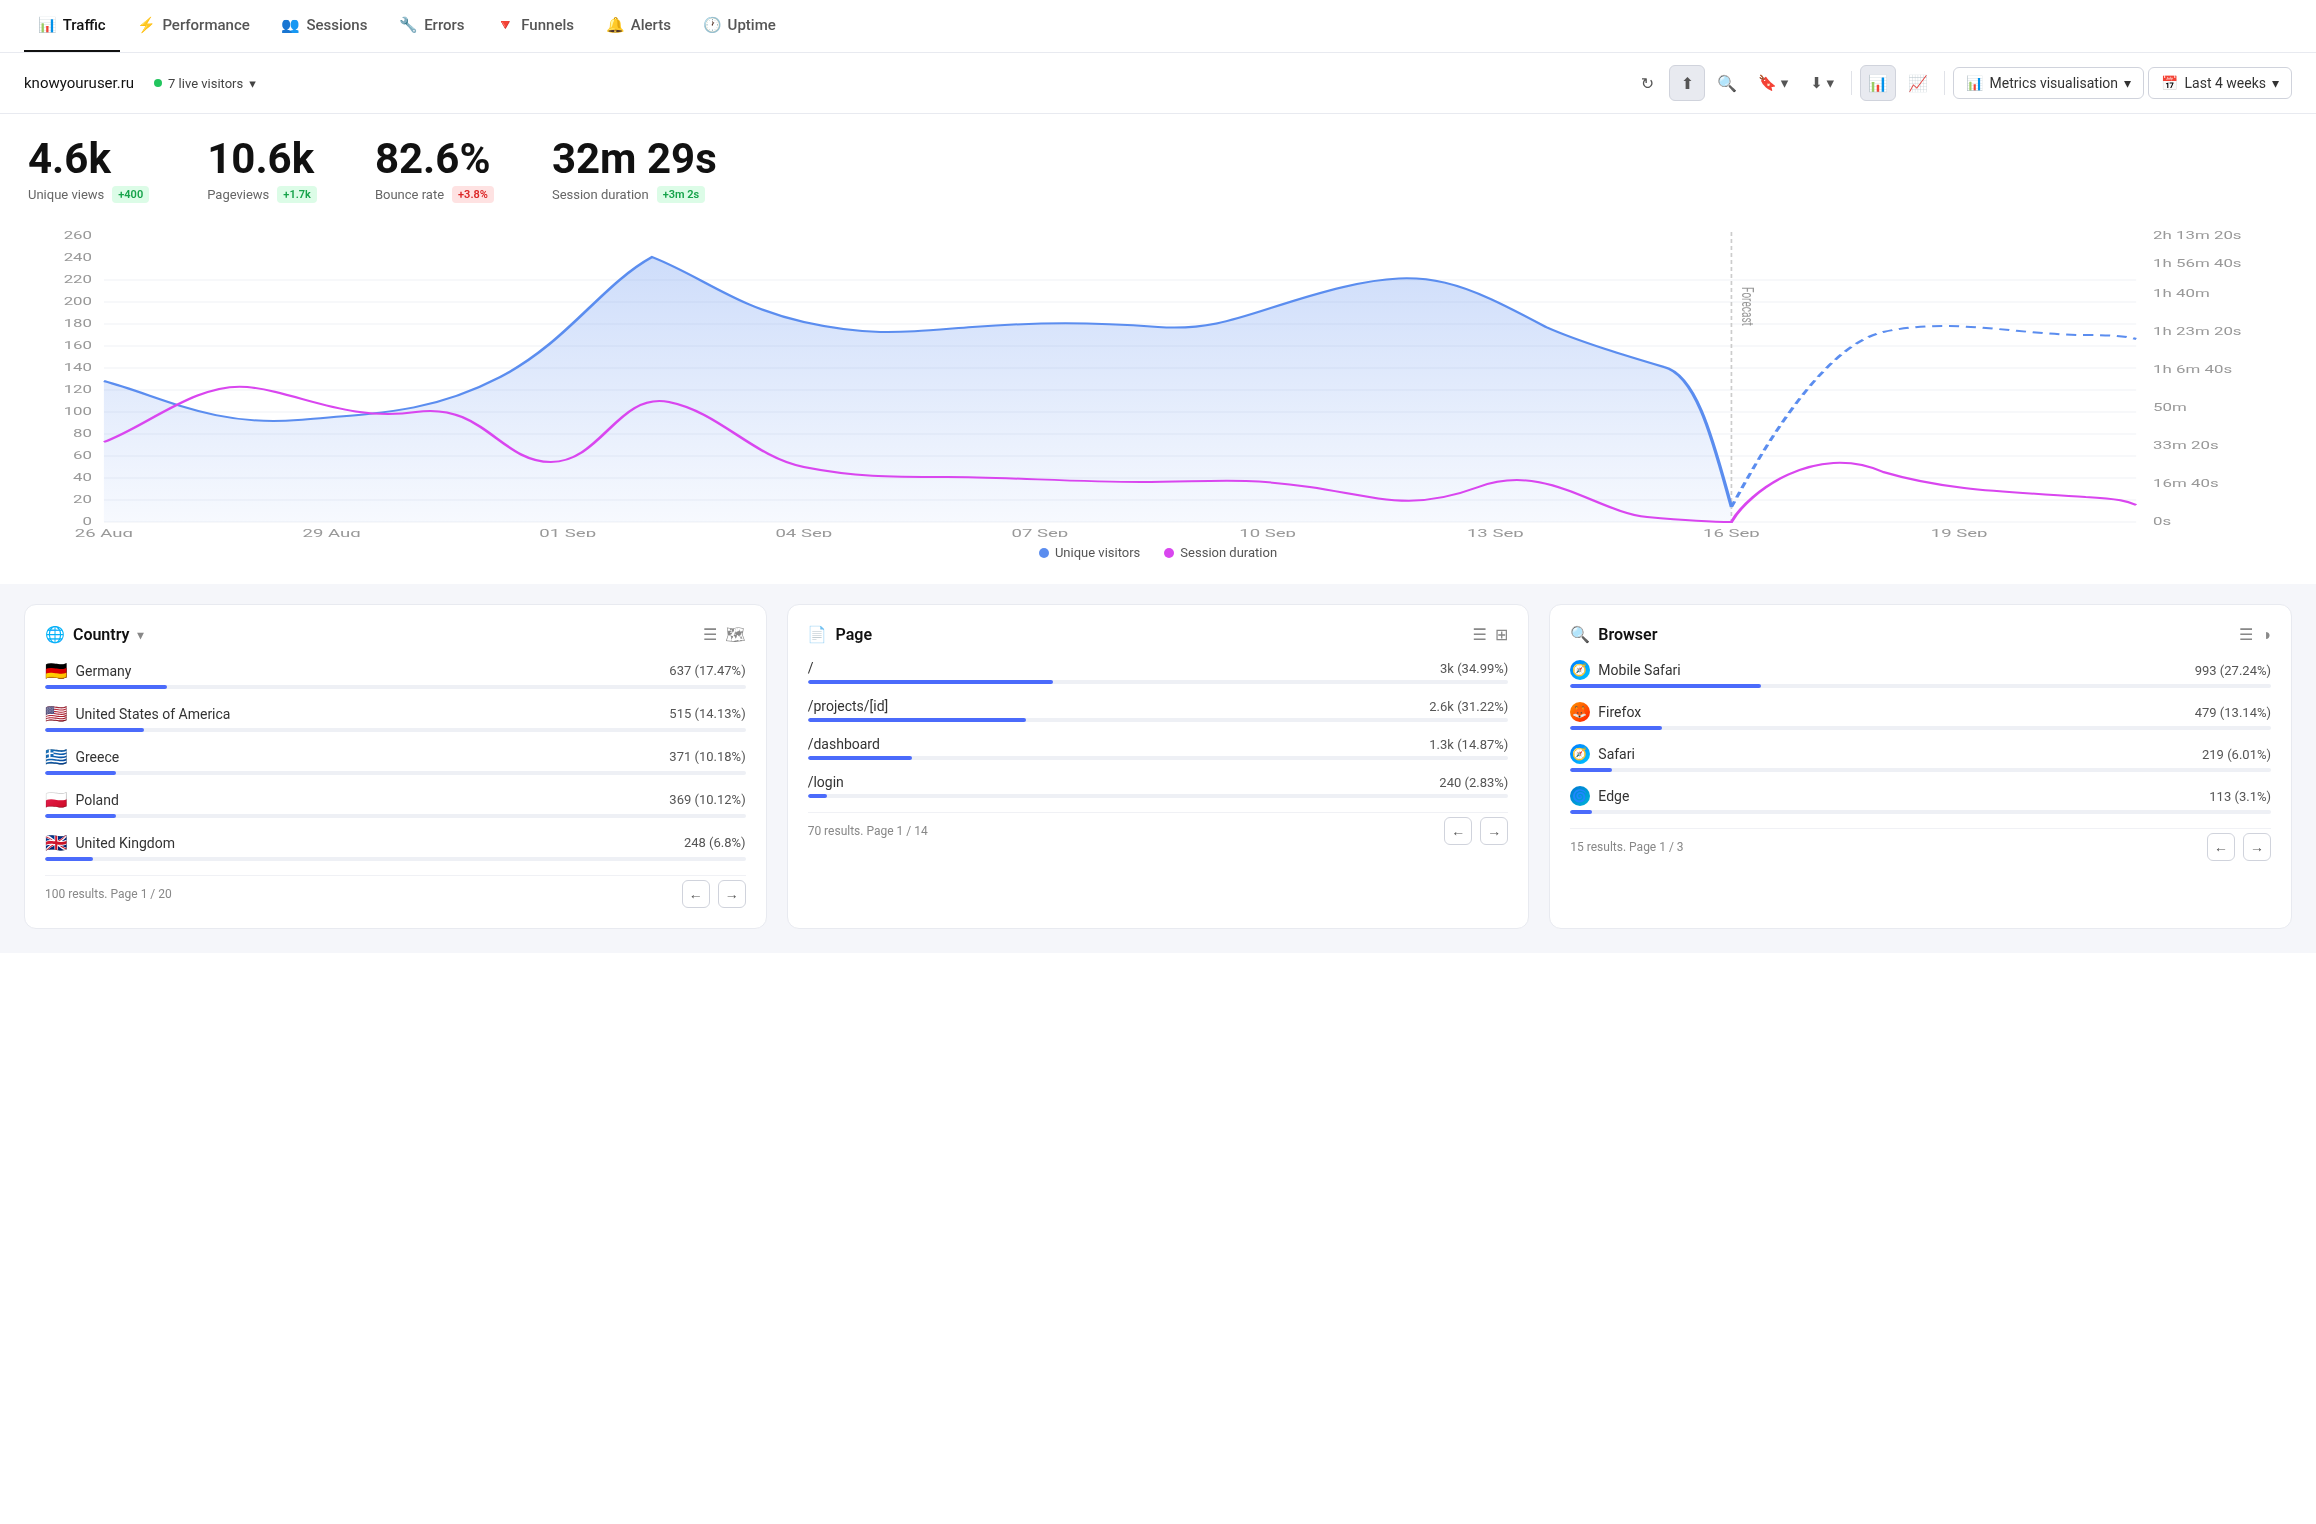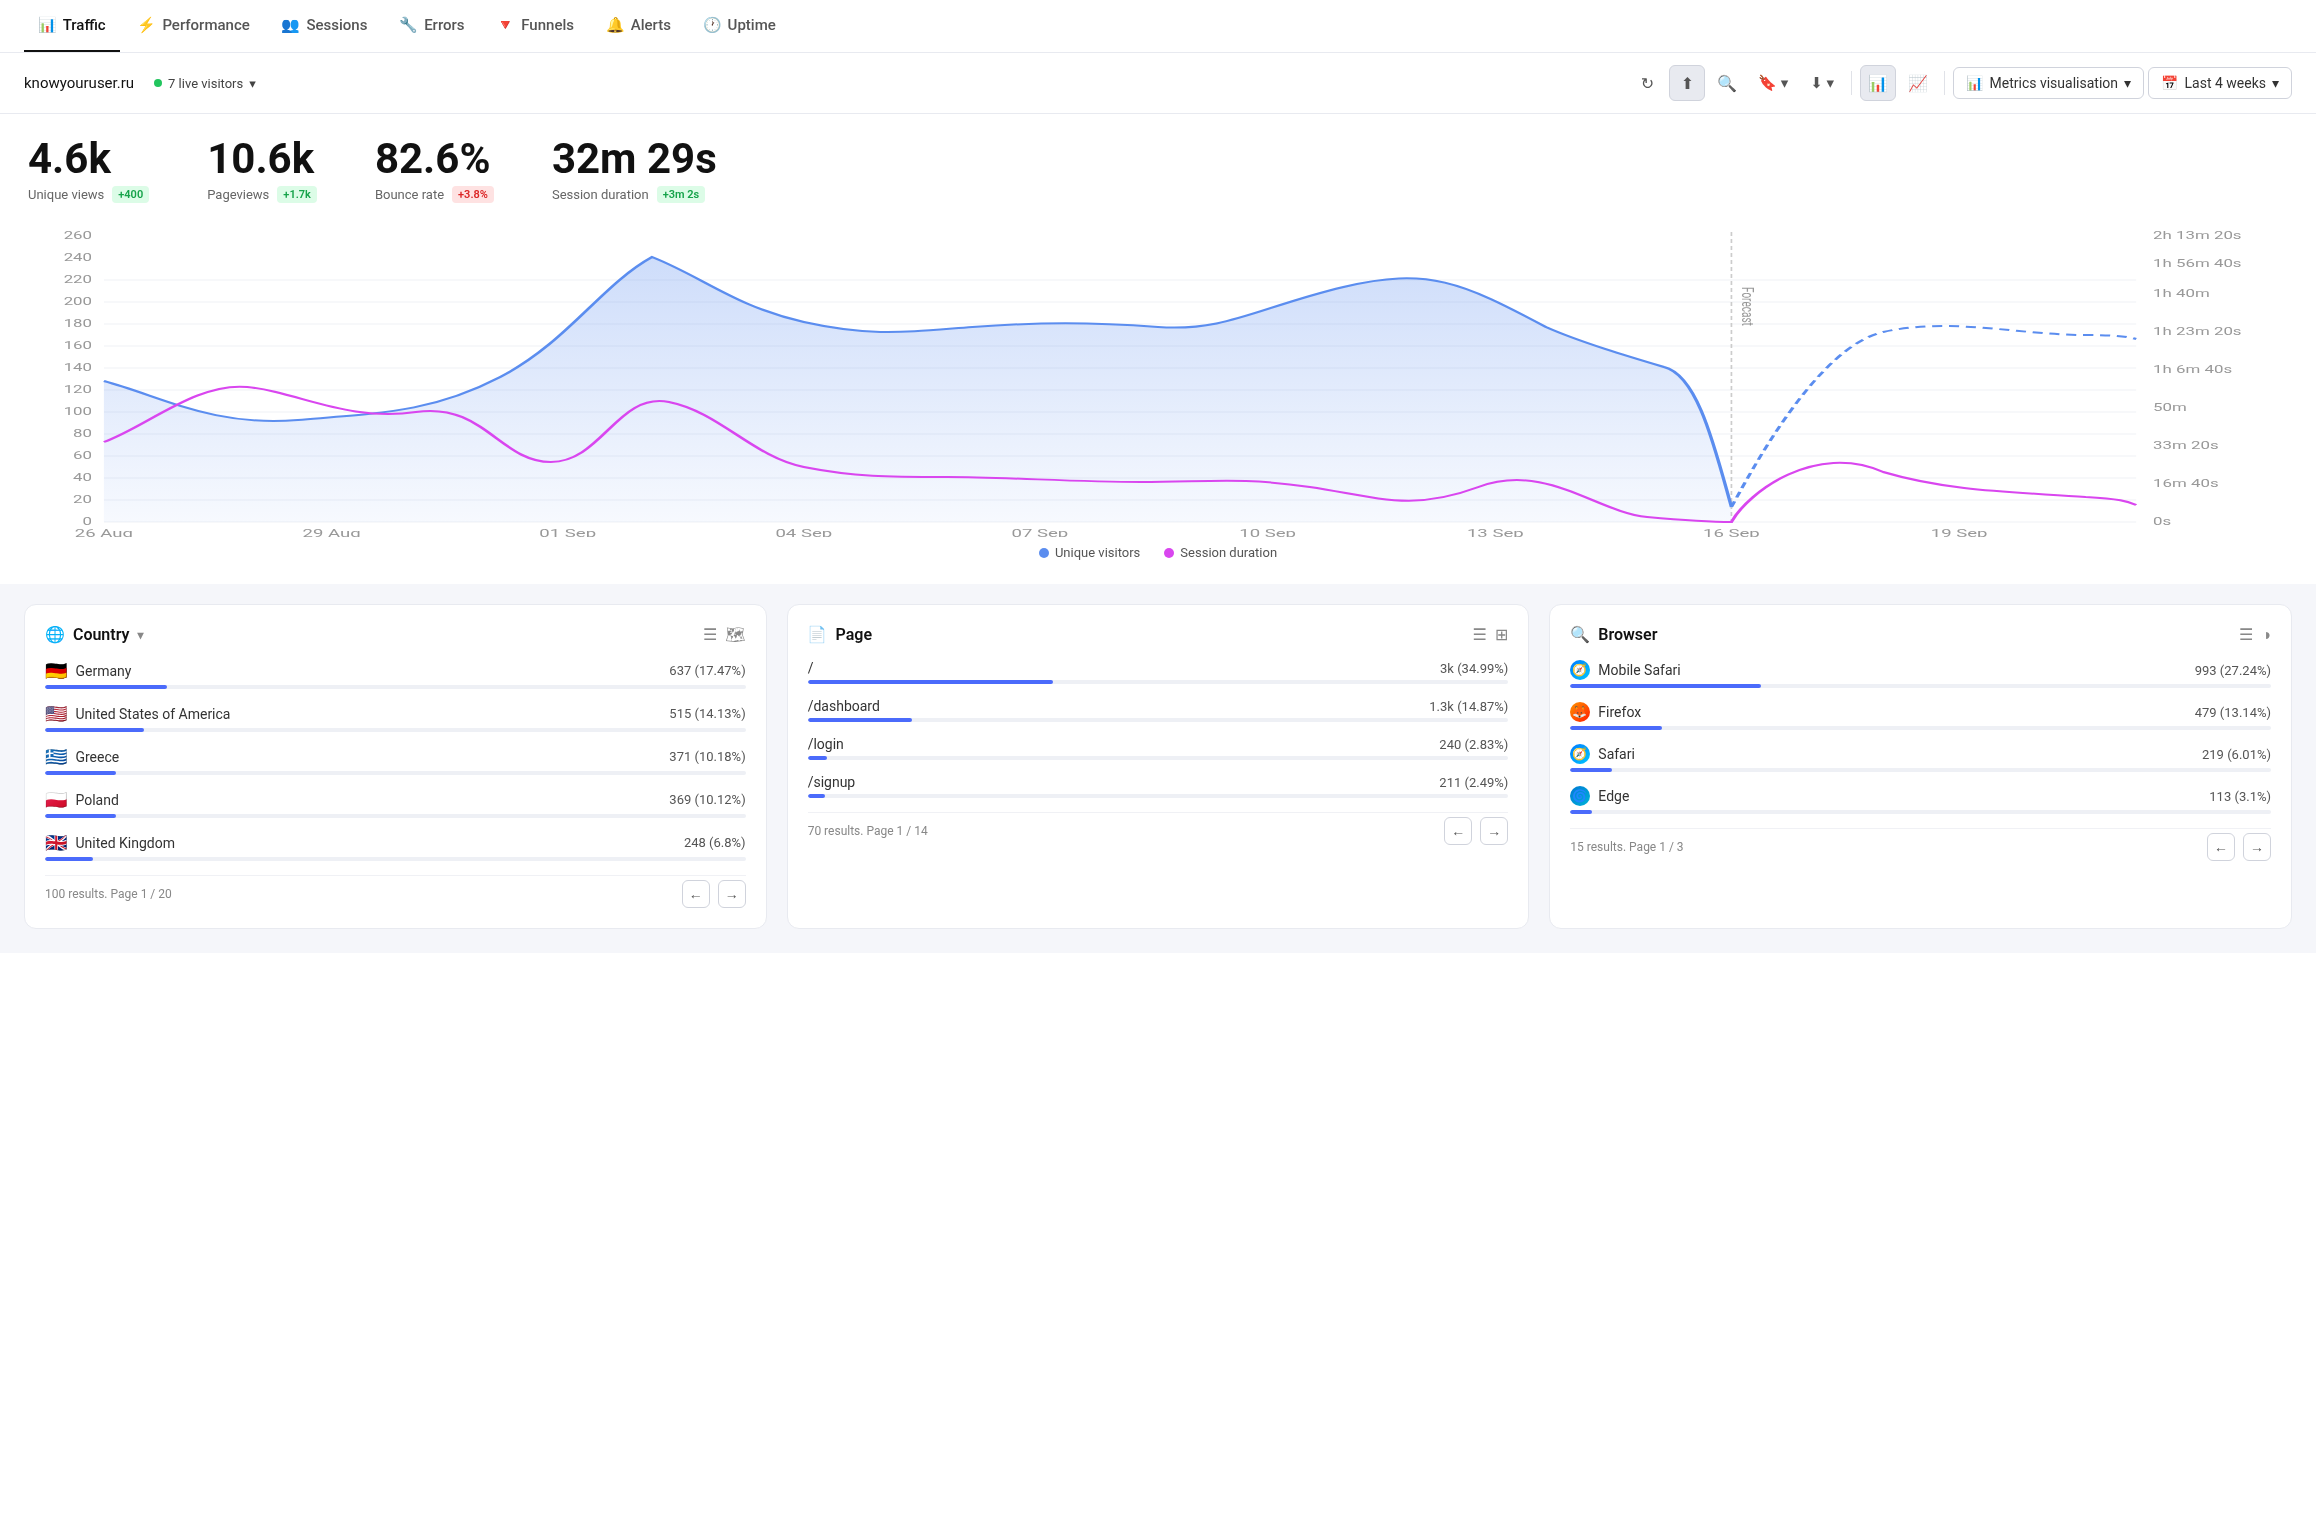--- a/index.html
+++ b/index.html
@@ -362,20 +362,31 @@
           <div class="card-row-label">
               <span>/</span>
             </div>
           <span class="card-row-value">3k (34.99%)</span>
         </div>
         <div class="progress-bar-bg">
             <div class="progress-bar-fill" style="width:34.99%"></div>
           </div>
       </div>
 
+      <div class="card-row">
+        <div class="card-row-top">
+          <div class="card-row-label">
+              <span>/projects/[id]</span>
+            </div>
+          <span class="card-row-value">2.6k (31.22%)</span>
+        </div>
+        <div class="progress-bar-bg">
+            <div class="progress-bar-fill" style="width:31.22%"></div>
+          </div>
+      </div>
 
       <div class="card-row">
         <div class="card-row-top">
           <div class="card-row-label">
               <span>/dashboard</span>
             </div>
           <span class="card-row-value">1.3k (14.87%)</span>
         </div>
         <div class="progress-bar-bg">
             <div class="progress-bar-fill" style="width:14.87%"></div>
@@ -387,31 +398,20 @@
           <div class="card-row-label">
               <span>/login</span>
             </div>
           <span class="card-row-value">240 (2.83%)</span>
         </div>
         <div class="progress-bar-bg">
             <div class="progress-bar-fill" style="width:2.83%"></div>
           </div>
       </div>
 
-      <div class="card-row">
-        <div class="card-row-top">
-          <div class="card-row-label">
-              <span>/signup</span>
-            </div>
-          <span class="card-row-value">211 (2.49%)</span>
-        </div>
-        <div class="progress-bar-bg">
-            <div class="progress-bar-fill" style="width:2.49%"></div>
-          </div>
-      </div>
 
       <div class="card-footer">
         <span class="card-footer-text">70 results. Page 1 / 14</span>
         <div class="card-footer-nav">
           <div class="nav-arrow">←</div>
           <div class="nav-arrow">→</div>
         </div>
       </div>
     </div>
 

